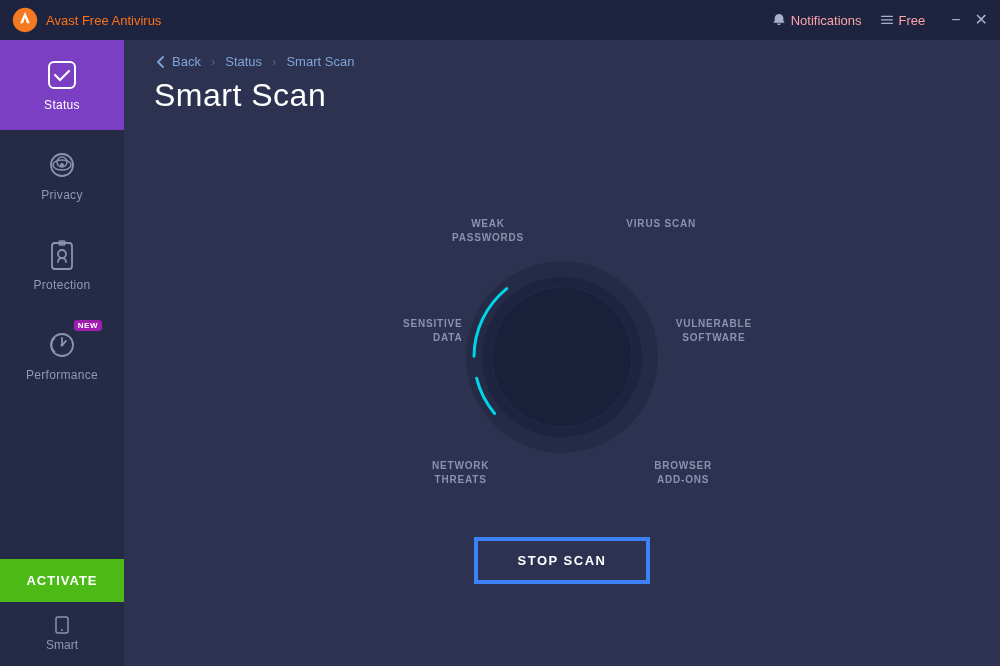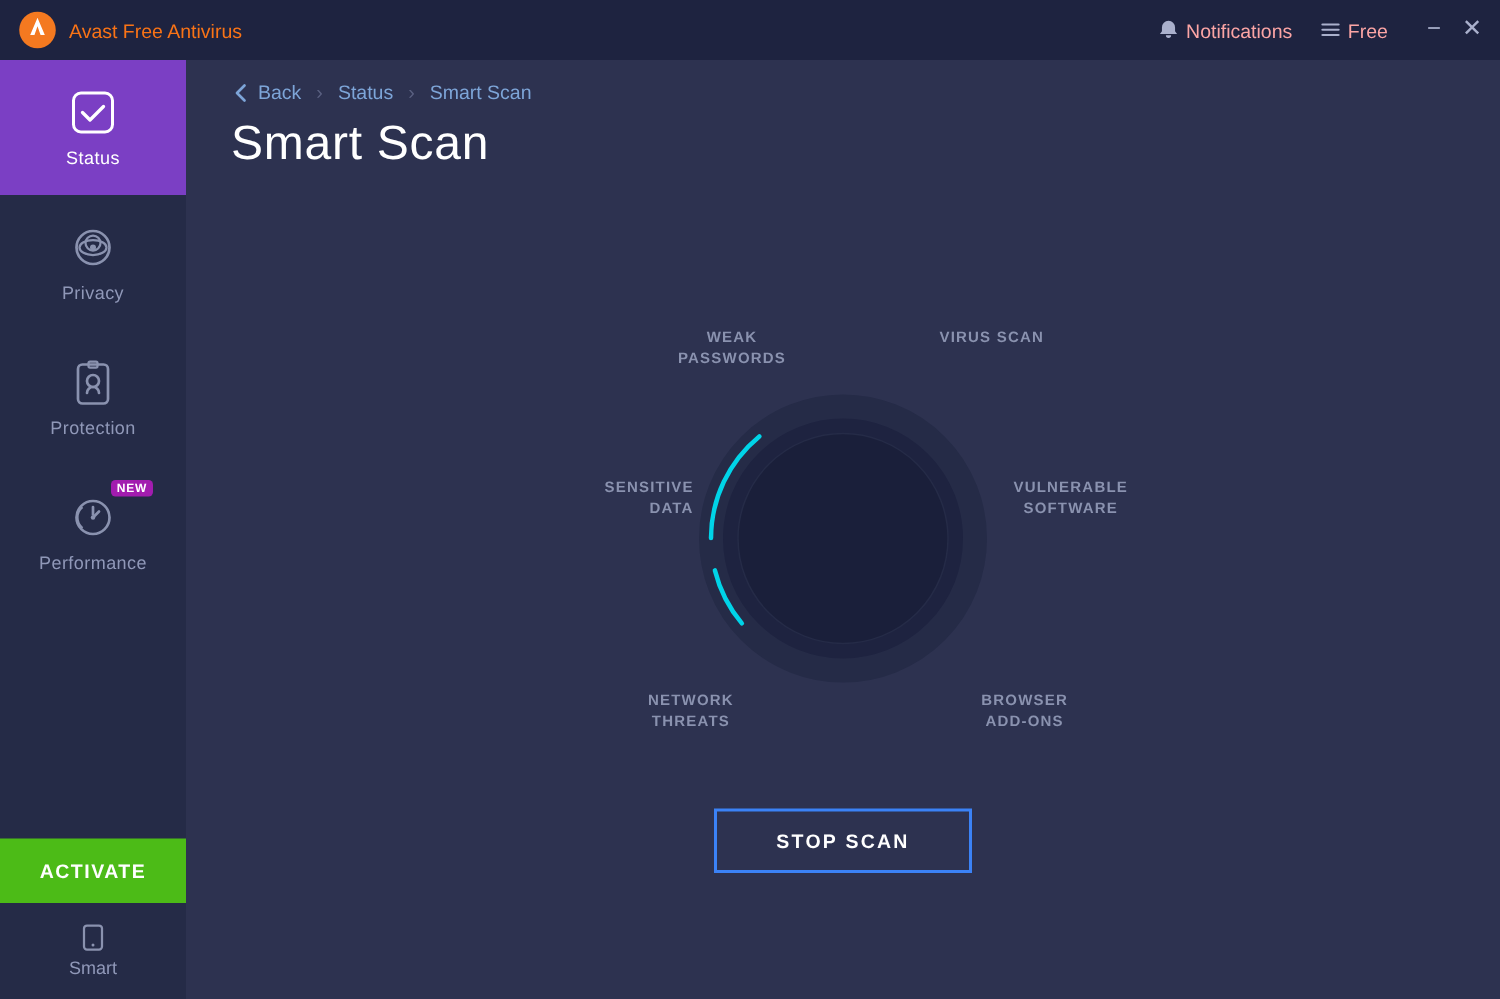--- a/index.html
+++ b/index.html
@@ -261,21 +261,21 @@
       font-size: 20px;
       font-weight: 300;
       vertical-align: super;
       margin-left: 2px;
     }
 
     
     .stop-scan-btn {
       margin-top: 30px;
       background: transparent;
-      border: 2px solid #3b82f6;
+      border: 4px solid #3b82f6;
       color: #fff;
       font-size: 13px;
       font-weight: 700;
       letter-spacing: 1.5px;
       padding: 12px 40px;
       cursor: pointer;
       text-transform: uppercase;
       text-align: right;
     }
   </style>

